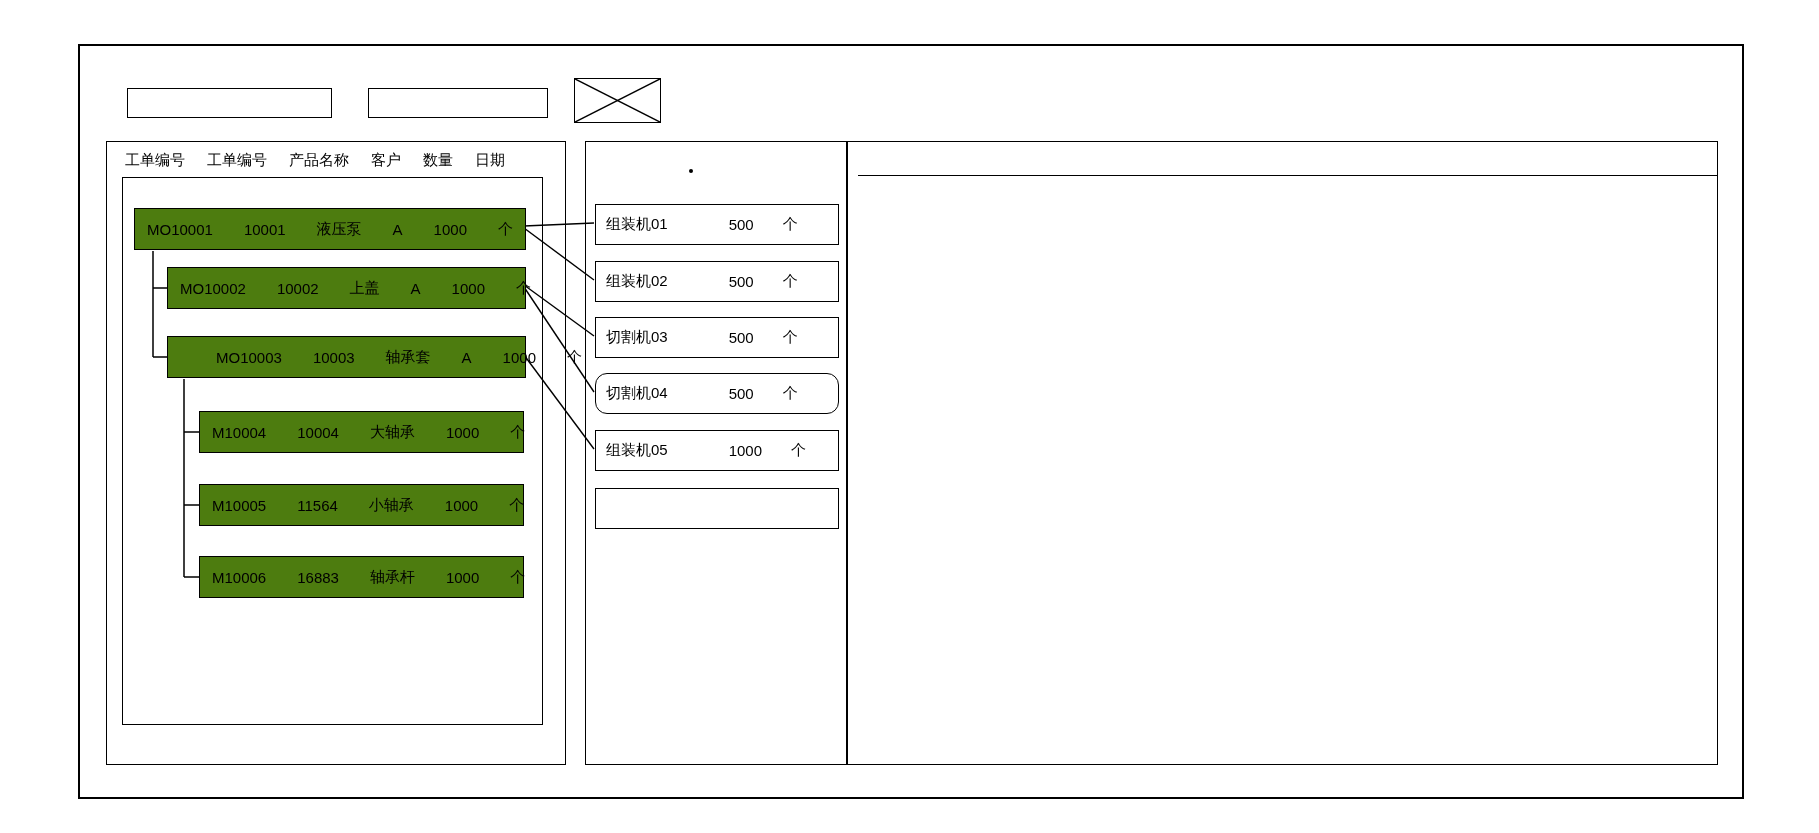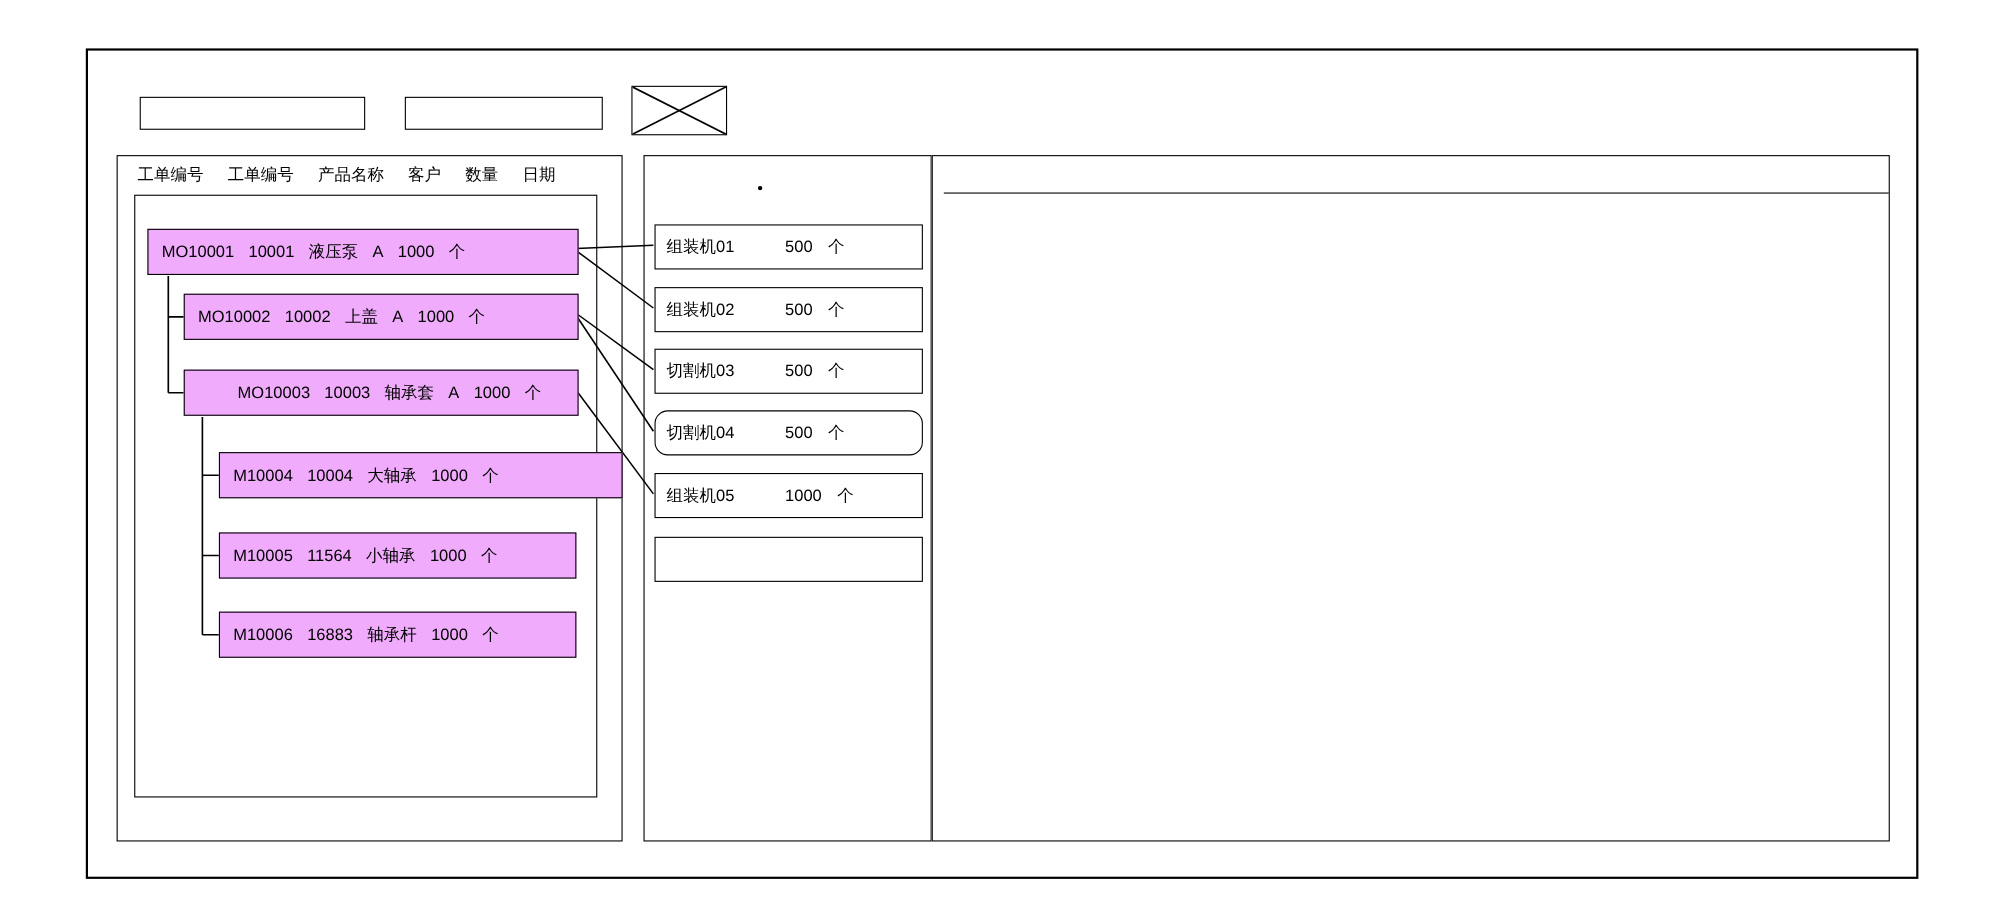--- a/index.html
+++ b/index.html
@@ -25,29 +25,29 @@
     position:absolute; left:18px; top:8px; display:flex; gap:22px;
     white-space:nowrap; line-height:20px;
   }
   .tree-container {
     position:absolute; left:15px; top:35px; width:421px; height:548px;
     border:1.6px solid #000;
   }
   .tree-svg, .overlay-svg { position:absolute; left:0; top:0; pointer-events:none; }
   .overlay-svg { width:1819px; height:833px; z-index:5; }
   .node {
-    position:absolute; height:42px; border:1.6px solid #000; background:#f0abfc;
-    display:flex; align-items:center; padding-left:12px; gap:13px;
+    position:absolute; height:42px; border:1.6px solid #000; background:#4d7c0f;
+    display:flex; align-items:center; padding-left:12px; gap:31px;
     white-space:nowrap; z-index:6; cursor:default;
   }
   .machine {
     position:absolute; left:9px; width:244px; height:41px;
     border:1.6px solid #000; background:#fff;
     display:flex; align-items:center; padding-left:10px;
-    white-space:nowrap; z-index:6;
+    white-space:nowrap; z-index:6;gap:15px;
   }
   .machine .qty  { margin-left:46px; }
   .machine .unit { margin-left:14px; }
   .stray-dot {
     position:absolute; left:103px; top:27px; width:4px; height:4px;
     border-radius:50%; background:#000;
   }
   .rp-divider {
     position:absolute; left:10px; top:33px; width:859px; height:0;
     border-top:1.6px solid #000;
@@ -104,21 +104,21 @@
 
     <div class="node" style="left:44px; top:158px; width:359px;padding-left:48px;">
       <span>MO10003</span>
       <span>10003</span>
       <span>轴承套</span>
       <span>A</span>
       <span>1000</span>
       <span>个</span>
     </div>
 
-    <div class="node" style="left:76px; top:233px; width:367px;">
+    <div class="node" style="left:76px; top:233px; width:325px;">
       <span>M10004</span>
       <span>10004</span>
       <span>大轴承</span>
       <span>1000</span>
       <span>个</span>
     </div>
 
     <div class="node" style="left:76px; top:306px; width:325px;">
       <span>M10005</span>
       <span>11564</span>

